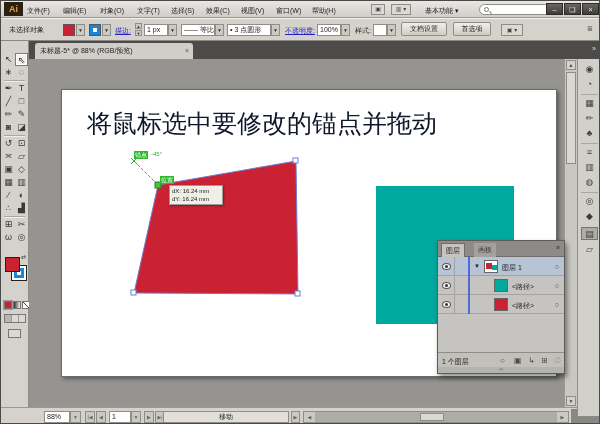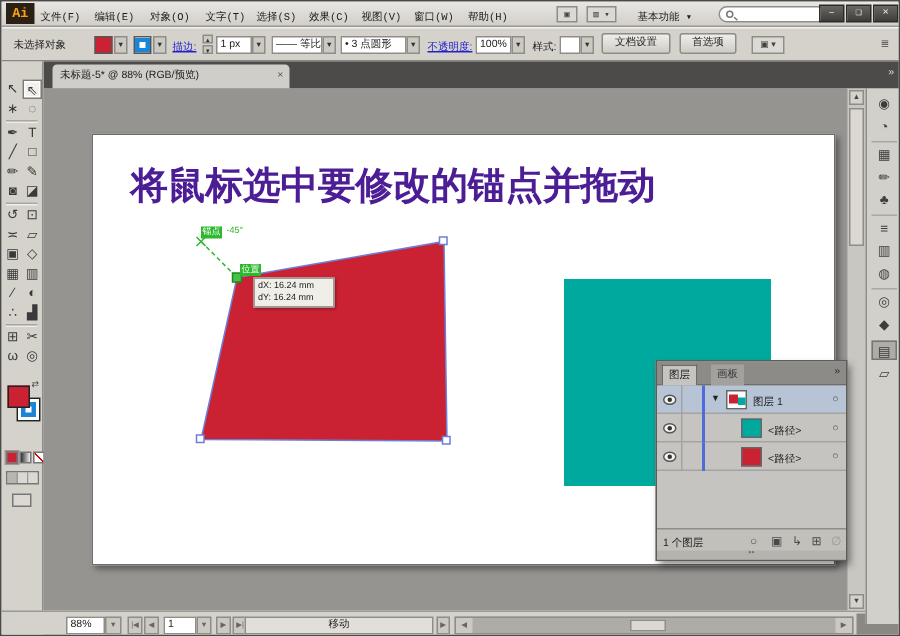--- a/index.html
+++ b/index.html
@@ -3,21 +3,21 @@
 <meta charset="utf-8">
 <style>
   * { margin:0; padding:0; box-sizing:border-box; }
   html,body { width:600px; height:424px; }
   body { font-family:"Liberation Sans","DejaVu Sans",sans-serif; }
   .app { position:relative; width:600px; height:424px; background:#d5d2cc; overflow:hidden; border:1px solid #4a4a4a; }
   .abs { position:absolute; }
   .t7 { font-size:7px; color:#1d1d1d; white-space:nowrap; }
 
   
-  .menubar { left:0; top:0; width:600px; height:17px; background:linear-gradient(#e9e7e3,#d2cfc9); border-bottom:1px solid #9a9893;font-family:Liberation Mono, monospace; }
+  .menubar { left:0; top:0; width:600px; height:17px; background:linear-gradient(#e9e7e3,#d2cfc9); border-bottom:1px solid #9a9893; }
   .ai-logo { left:3px; top:1px; width:19px; height:14px; background:#2b2014; color:#f7a11a; font-size:9px; font-weight:bold; text-align:center; line-height:14px; }
   .menu-item { top:5px; font-size:7px; color:#1d1d1d; }
   .mini-btn { top:3px; height:11px; background:#dcd9d4; border:1px solid #8f8d88; font-size:6px; color:#444; text-align:center; line-height:9px; }
   .search-pill { left:478px; top:3px; width:72px; height:11px; background:#fff; border:1px solid #8f8d88; border-radius:6px; }
   .mag { left:4px; top:2px; width:5px; height:5px; border:1px solid #777; border-radius:50%; }
   .mag::after { content:""; position:absolute; left:4px; top:4px; width:3px; height:1px; background:#777; transform:rotate(45deg); }
   .winbtn { top:2px; width:17px; height:12px; background:linear-gradient(#6a6762,#3f3d39); border:1px solid #2c2b28; color:#eee; font-size:7px; text-align:center; line-height:11px; }
 
   
   .controlbar { left:0; top:17px; width:600px; height:23px; background:#d5d2cc; border-bottom:1px solid #8a8883; box-shadow:inset 0 1px 0 #f1f0ed; }
@@ -44,21 +44,21 @@
   .swap { left:20px; top:212px; font-size:6px; color:#444; }
   .minibtn { top:260px; width:8px; height:8px; border:1px solid #777; }
   .modes { left:3px; top:273px; width:22px; height:9px; border:1px solid #777; display:flex; }
   .modes div { flex:1; border-right:1px solid #999; background:#dcd9d4; }
   .modes div:last-child { border-right:none; }
   .scrmode { left:7px; top:288px; width:13px; height:9px; background:#dcd9d4; border:1px solid #777; }
 
   
   .canvas { left:28px; top:58px; width:535px; height:348px; background:#969491; overflow:hidden; }
   .artboard { left:32px; top:30px; width:496px; height:288px; background:#fff; border:1px solid #6b6b6b; box-shadow:2px 2px 4px rgba(0,0,0,.4); }
-  .heading { left:58px; top:48px; font-size:25px; font-weight:bold; color:#4c1d95; white-space:nowrap; }
+  .heading { left:58px; top:48px; font-size:25px; font-weight:normal; color:#0f172a; white-space:nowrap; }
   .tealrect { left:347px; top:127px; width:138px; height:138px; background:#00a99d; }
   .badge { background:#2db82d; color:#fff; font-size:6px; line-height:8px; padding:0 1px; white-space:nowrap; }
   .guide-txt { color:#2db82d; font-size:6px; white-space:nowrap; }
   .tooltip { left:140px; top:126px; width:54px; background:#efefe8; border:1px solid #9a9a9a; box-shadow:1px 1px 2px rgba(0,0,0,.35); padding:1px 2px; z-index:5; }
   .tooltip div { font-size:6px; color:#222; line-height:8px; white-space:nowrap; }
 
   
   .panel { left:436px; top:239px; width:128px; height:134px; background:#c6c4c0; border:1px solid #5e5c58; box-shadow:2px 3px 5px rgba(0,0,0,.45); z-index:30; }
   .ptabs { left:0; top:0; width:100%; height:16px; background:#8d8b87; border-bottom:1px solid #6e6c68; }
   .ptab { top:2px; height:14px; padding:0 4px; font-size:7px; line-height:14px; color:#1d1d1d; }

